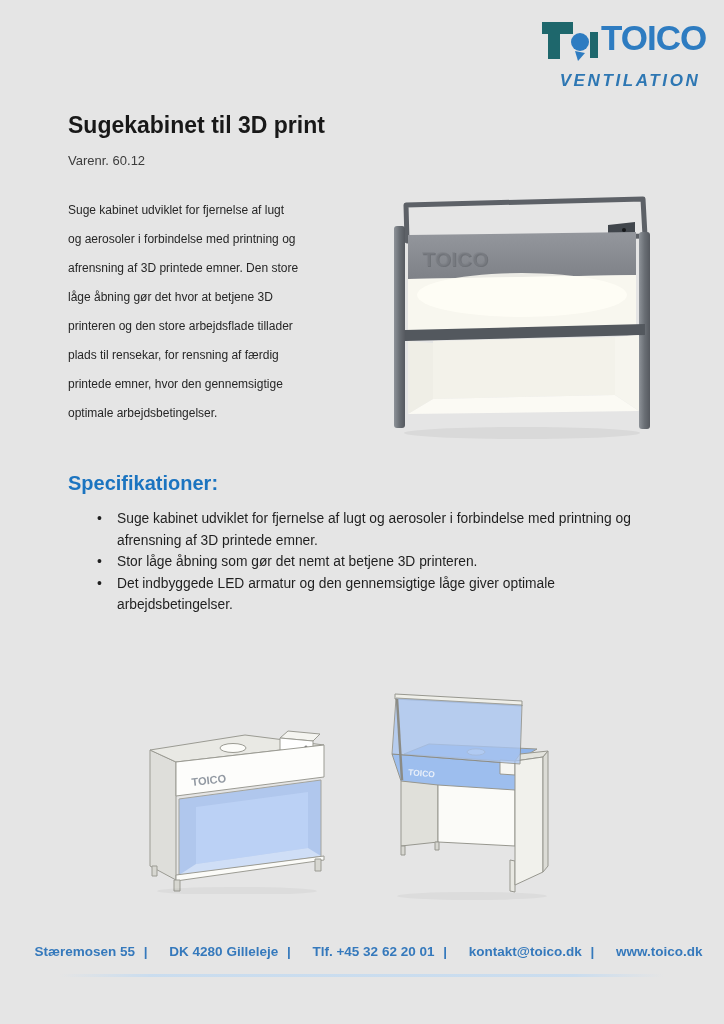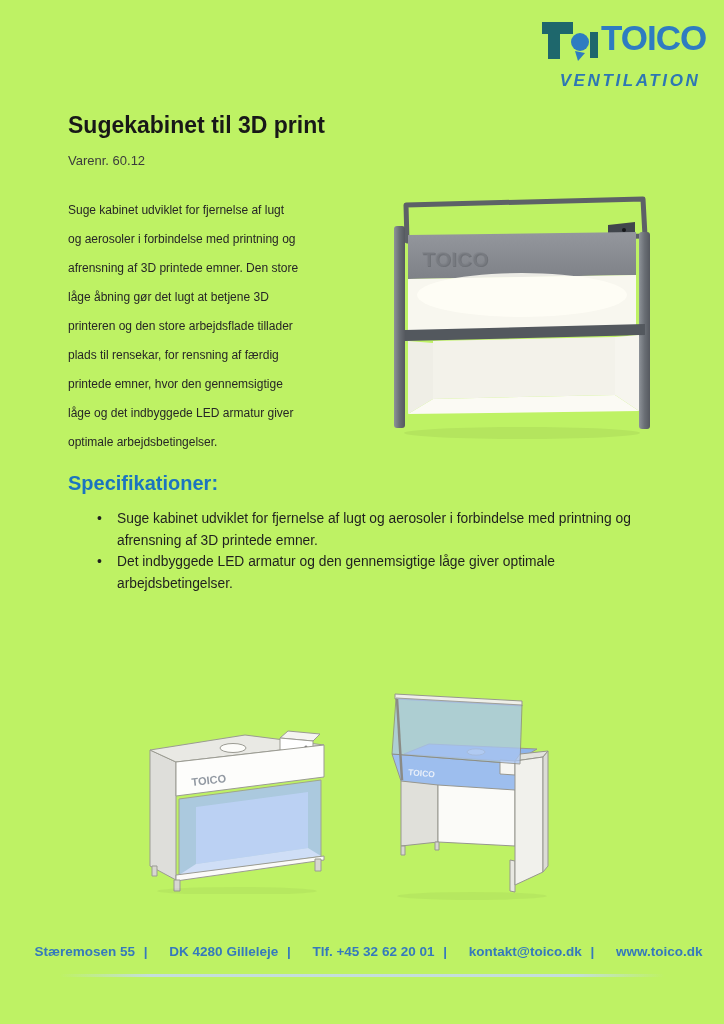--- a/index.html
+++ b/index.html
@@ -1,21 +1,21 @@
 <!DOCTYPE html>
 <html><head>
 <meta charset="utf-8">
 <style>
   * { margin:0; padding:0; box-sizing:border-box; }
   html,body { background:#fff; }
   body {
     width:724px; height:1024px; position:relative; overflow:hidden;
     font-family:"Liberation Sans", sans-serif; color:#1f1f1f;
   }
-  .page { position:absolute; inset:0; background:#bef264; }
+  .page { position:absolute; inset:0; background:#e5e5e5; }
 
   
   .logo { position:absolute; left:540px; top:16px; width:184px; }
   .logo-row { display:flex; align-items:flex-start; }
   .logo-mark { width:58px; height:46px; flex:0 0 auto; }
   .logo-brand {
     font-size:35px; font-weight:bold; letter-spacing:-1px;
     color:#2e7cc1; line-height:44px; margin-left:3px;
   }
   .logo-tagline {
@@ -85,25 +85,24 @@
     <div class="logo-tagline">VENTILATION</div>
   </div>
 
   <h1 class="page-title">Sugekabinet til 3D print</h1>
   <div class="item-number">Varenr. 60.12</div>
 
   <div class="intro">
     <div class="intro-line">Suge kabinet udviklet for fjernelse af lugt</div>
     <div class="intro-line">og aerosoler i forbindelse med printning og</div>
     <div class="intro-line">afrensning af 3D printede emner. Den store</div>
-    <div class="intro-line">låge åbning gør det lugt at betjene 3D</div>
+    <div class="intro-line">låge åbning gør det hvor at betjene 3D</div>
     <div class="intro-line">printeren og den store arbejdsflade tillader</div>
     <div class="intro-line">plads til rensekar, for rensning af færdig</div>
     <div class="intro-line">printede emner, hvor den gennemsigtige</div>
-    <div class="intro-line">låge og det indbyggede LED armatur giver</div>
     <div class="intro-line">optimale arbejdsbetingelser.</div>
   </div>
 
   <svg class="product-photo" viewBox="0 0 290 272">
     <defs>
       <linearGradient id="postGrad" x1="0" y1="0" x2="1" y2="0">
         <stop offset="0" stop-color="#8d9298"></stop>
           <stop offset="0.5" stop-color="#6a6f75"></stop>
           <stop offset="1" stop-color="#55595f"></stop>
       </linearGradient>
@@ -133,20 +132,21 @@
     <polygon points="56,158 238,154 238,212 56,216" fill="#f3f2ea"></polygon>
     <polygon points="31,158 56,160 56,216 31,231" fill="#efeee6"></polygon>
     <polygon points="238,154 262,152 262,228 238,212" fill="#f6f5ee"></polygon>
     <polygon points="31,231 56,216 238,212 262,228" fill="#fbfaf4"></polygon>
     <ellipse cx="145" cy="250" rx="118" ry="6" fill="#000" opacity="0.05"></ellipse>
   </svg>
 
   <h2 class="spec-heading">Specifikationer:</h2>
   <ul class="spec-list">
     <li>Suge kabinet udviklet for fjernelse af lugt og aerosoler i forbindelse med printning og afrensning af 3D printede emner.</li>
+    <li>Stor låge åbning som gør det nemt at betjene 3D printeren.</li>
     <li>Det indbyggede LED armatur og den gennemsigtige låge giver optimale arbejdsbetingelser.</li>
   </ul>
 
   <svg class="render-closed" viewBox="0 0 218 196">
     <g stroke="#9b9b93" stroke-width="1" stroke-linejoin="round">
 
       <polygon points="38,52 64,64 64,182 38,168" fill="#dededa"></polygon>
 
       <polygon points="38,52 133,37 212,47 64,64" fill="#e9e9e4"></polygon>
       <ellipse cx="121" cy="50" rx="13" ry="4.5" fill="#fcfcf9"></ellipse>

